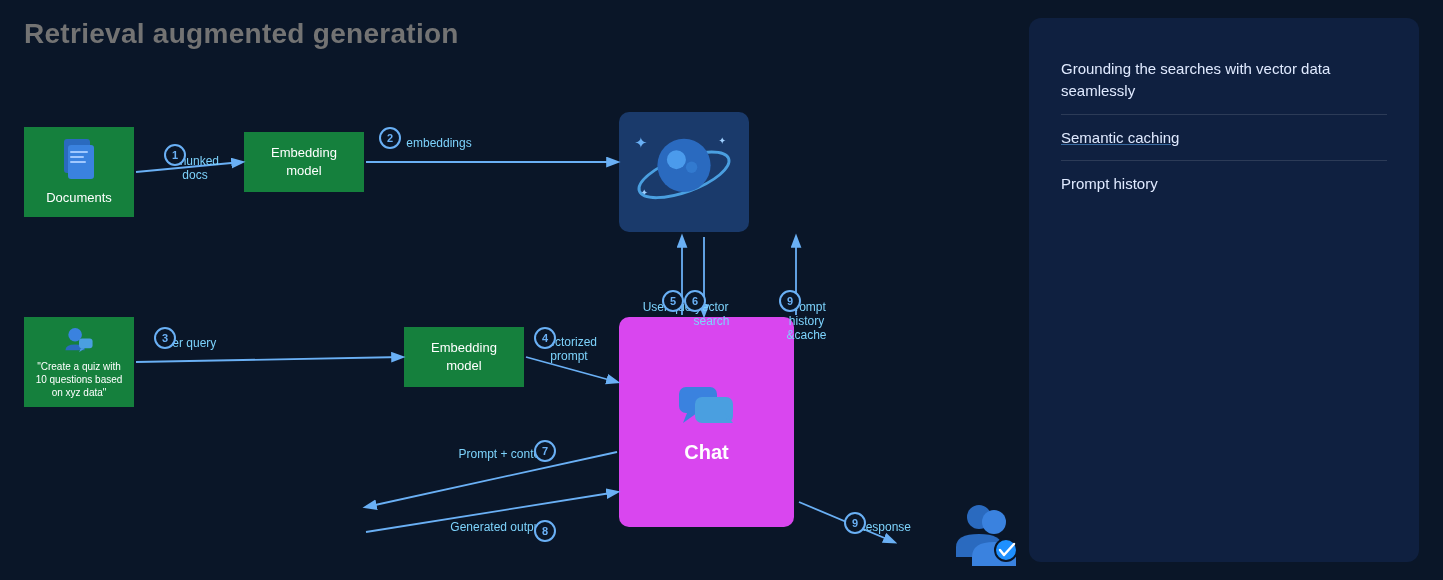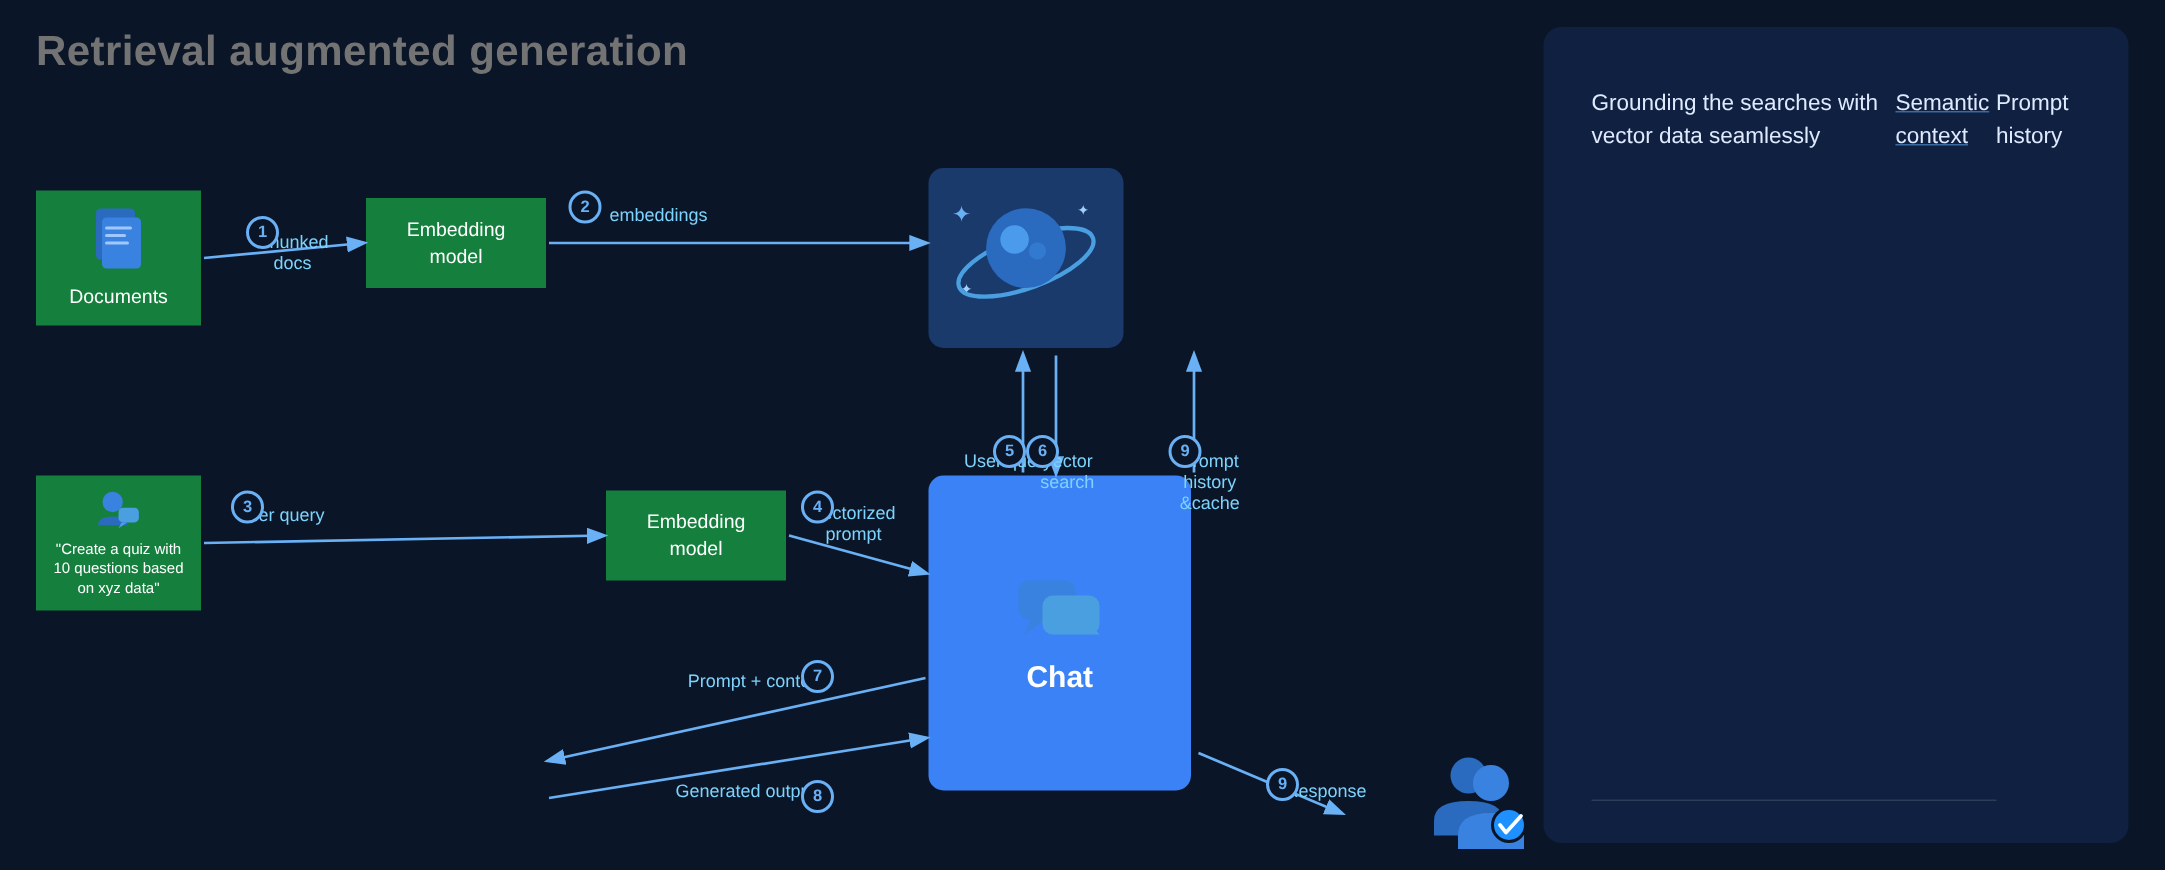--- a/index.html
+++ b/index.html
@@ -23,20 +23,21 @@
       position: relative;
       min-width: 0;
     }
     .right-panel {
       width: 390px;
       flex-shrink: 0;
       background: #0f2040;
       border-radius: 12px;
       padding: 28px 32px;
       display: flex;
+      flex-direction: column;
       gap: 0;
       margin-left: 18px;
     }
     .page-title {
       font-size: 28px;
       font-weight: 700;
       color: #737373;
       margin-bottom: 22px;
       letter-spacing: 0.01em;
     }
@@ -88,21 +89,21 @@
     }
     .box-vector-db {
       left: 595px; top: 40px;
       width: 130px; height: 120px;
       background: #1a3a6b;
       border-radius: 10px;
     }
     .box-chat {
       left: 595px; top: 245px;
       width: 175px; height: 210px;
-      background: #3b82f6;
+      background: #d946ef;
       border-radius: 10px;
       flex-direction: column;
       gap: 10px;
       font-size: 20px;
       font-weight: 700;
     }
     
     .step-circle {
       position: absolute;
       width: 22px; height: 22px;
@@ -330,16 +331,16 @@
           <circle cx="62" cy="48" r="11" fill="#1e90ff" stroke="#0a1628" stroke-width="2"></circle>
           <polyline points="56,48 60,53 70,42" fill="none" stroke="#fff" stroke-width="2.5" stroke-linecap="round" stroke-linejoin="round"></polyline>
         </svg>
       </div>
 
     </div>
   </div>
 
   <div class="right-panel">
     <div class="right-item">Grounding the searches with vector data seamlessly</div>
-    <div class="right-item underline-style">Semantic context</div>
+    <div class="right-item underline-style">Semantic caching</div>
     <div class="right-item">Prompt history</div>
   </div>
 </div>
 
 </body></html>

